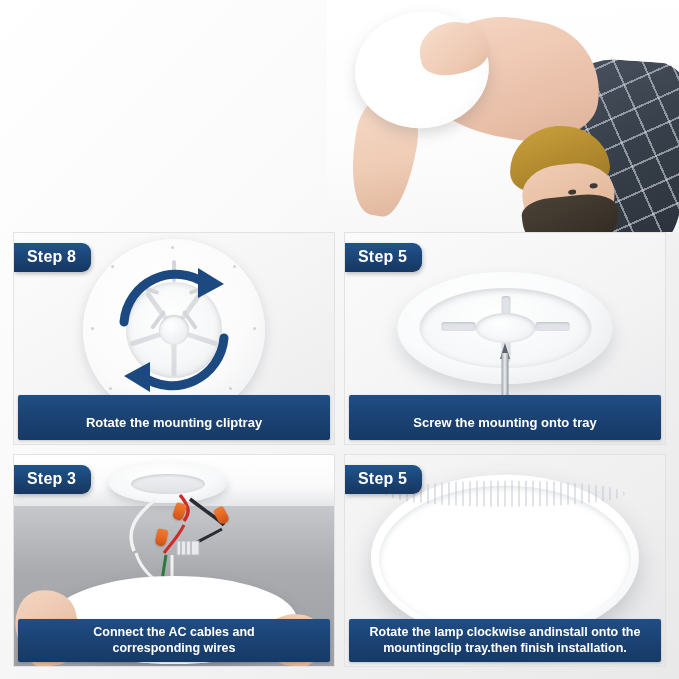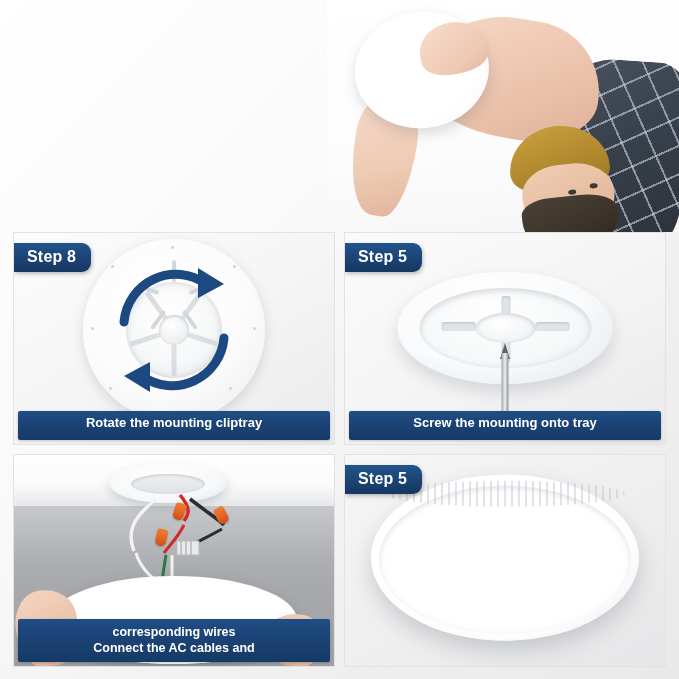--- a/index.html
+++ b/index.html
@@ -108,21 +108,21 @@
     padding:5px 15px 6px 13px;
     border-radius:0 9px 9px 0;
     box-shadow:1px 2px 4px rgba(0,0,0,.25);
     letter-spacing:.2px;line-height:1.15;
   }
   .caption{
     position:absolute;left:4px;right:4px;bottom:4px;z-index:8;
     background:linear-gradient(180deg,#1f4e85 0%,#1b4273 50%,#163a66 100%);
     color:#ffffff;text-align:center;font-weight:700;
     font-size:13px;line-height:1.28;
-    padding:4px 8px 8px;border-radius:2px;
+    padding:20px 8px 8px;border-radius:2px;
     box-shadow:0 1px 3px rgba(0,0,0,.2);
   }
   .caption.two-line{font-size:12.5px;padding:5px 6px 6px;}
 
   
   .s1-bg{position:absolute;inset:0;background:linear-gradient(150deg,#fcfcfc 0%,#f4f4f5 55%,#ebebec 100%);}
   .s1-plate{
     position:absolute;left:50%;top:46%;transform:translate(-50%,-50%);
     width:182px;height:182px;border-radius:50%;
     background:radial-gradient(circle at 42% 34%,#ffffff 0%,#fbfbfc 56%,#f1f2f3 80%,#e2e4e6 100%);
@@ -345,30 +345,35 @@
           <line x1="172" y1="86" x2="172" y2="100" stroke="#b0b3b8" stroke-width="1.4"></line>
           <line x1="177" y1="86" x2="177" y2="100" stroke="#b0b3b8" stroke-width="1.4"></line>
         </svg>
         <div class="wirenut" style="left:160px;top:48px;transform:rotate(18deg);"></div>
         <div class="wirenut" style="left:202px;top:52px;transform:rotate(-28deg);"></div>
         <div class="wirenut" style="left:142px;top:74px;transform:rotate(12deg);"></div>
         <div class="s3-lamp"></div>
         <div class="s3-hand-l"></div>
         <div class="s3-hand-r"></div>
       </div>
+      <div class="badge">Step 3</div>
       <div class="caption two-line">
+        <div>Connect the AC cables and</div>
         <div>corresponding wires</div>
-        <div>Connect the AC cables and</div>
       </div>
     </div>
 
     <div class="panel">
       <div class="scene">
         <div class="s4-bg"></div>
         <div class="s4-lamp">
           <div class="s4-rim"></div>
         </div>
       </div>
       <div class="badge">Step 5</div>
+      <div class="caption two-line">
+        <div>Rotate the lamp clockwise andinstall onto the</div>
+        <div>mountingclip tray.then finish installation.</div>
+      </div>
     </div>
 
   </div>
 </div>
 
 </body></html>

